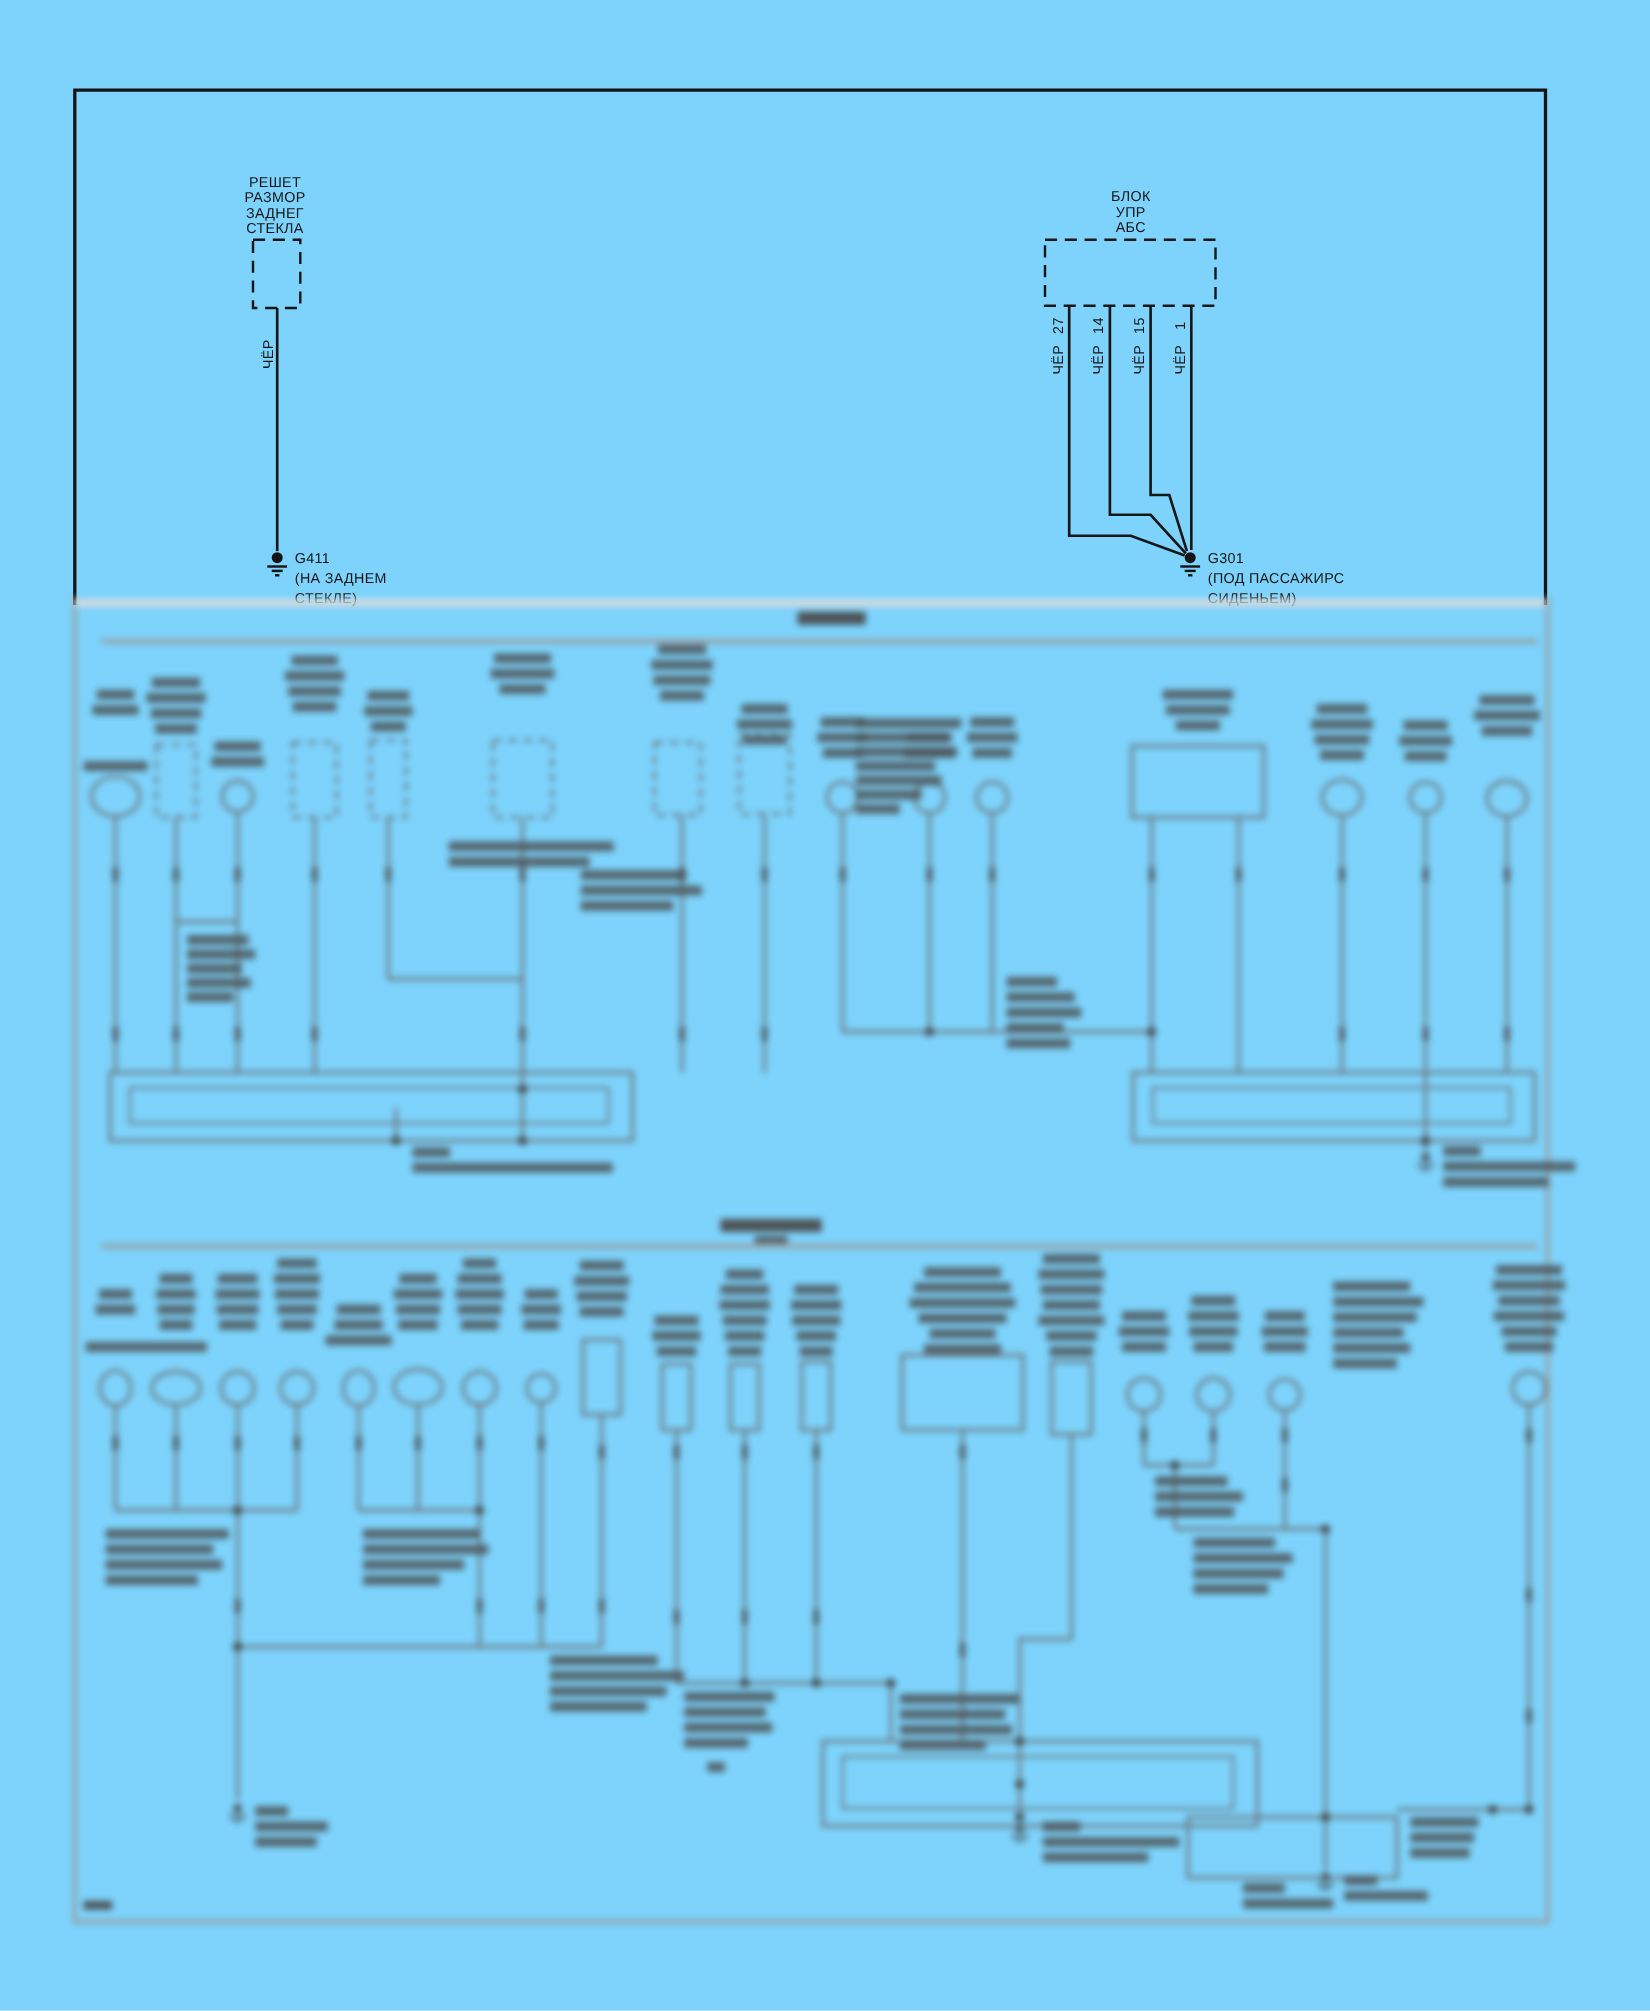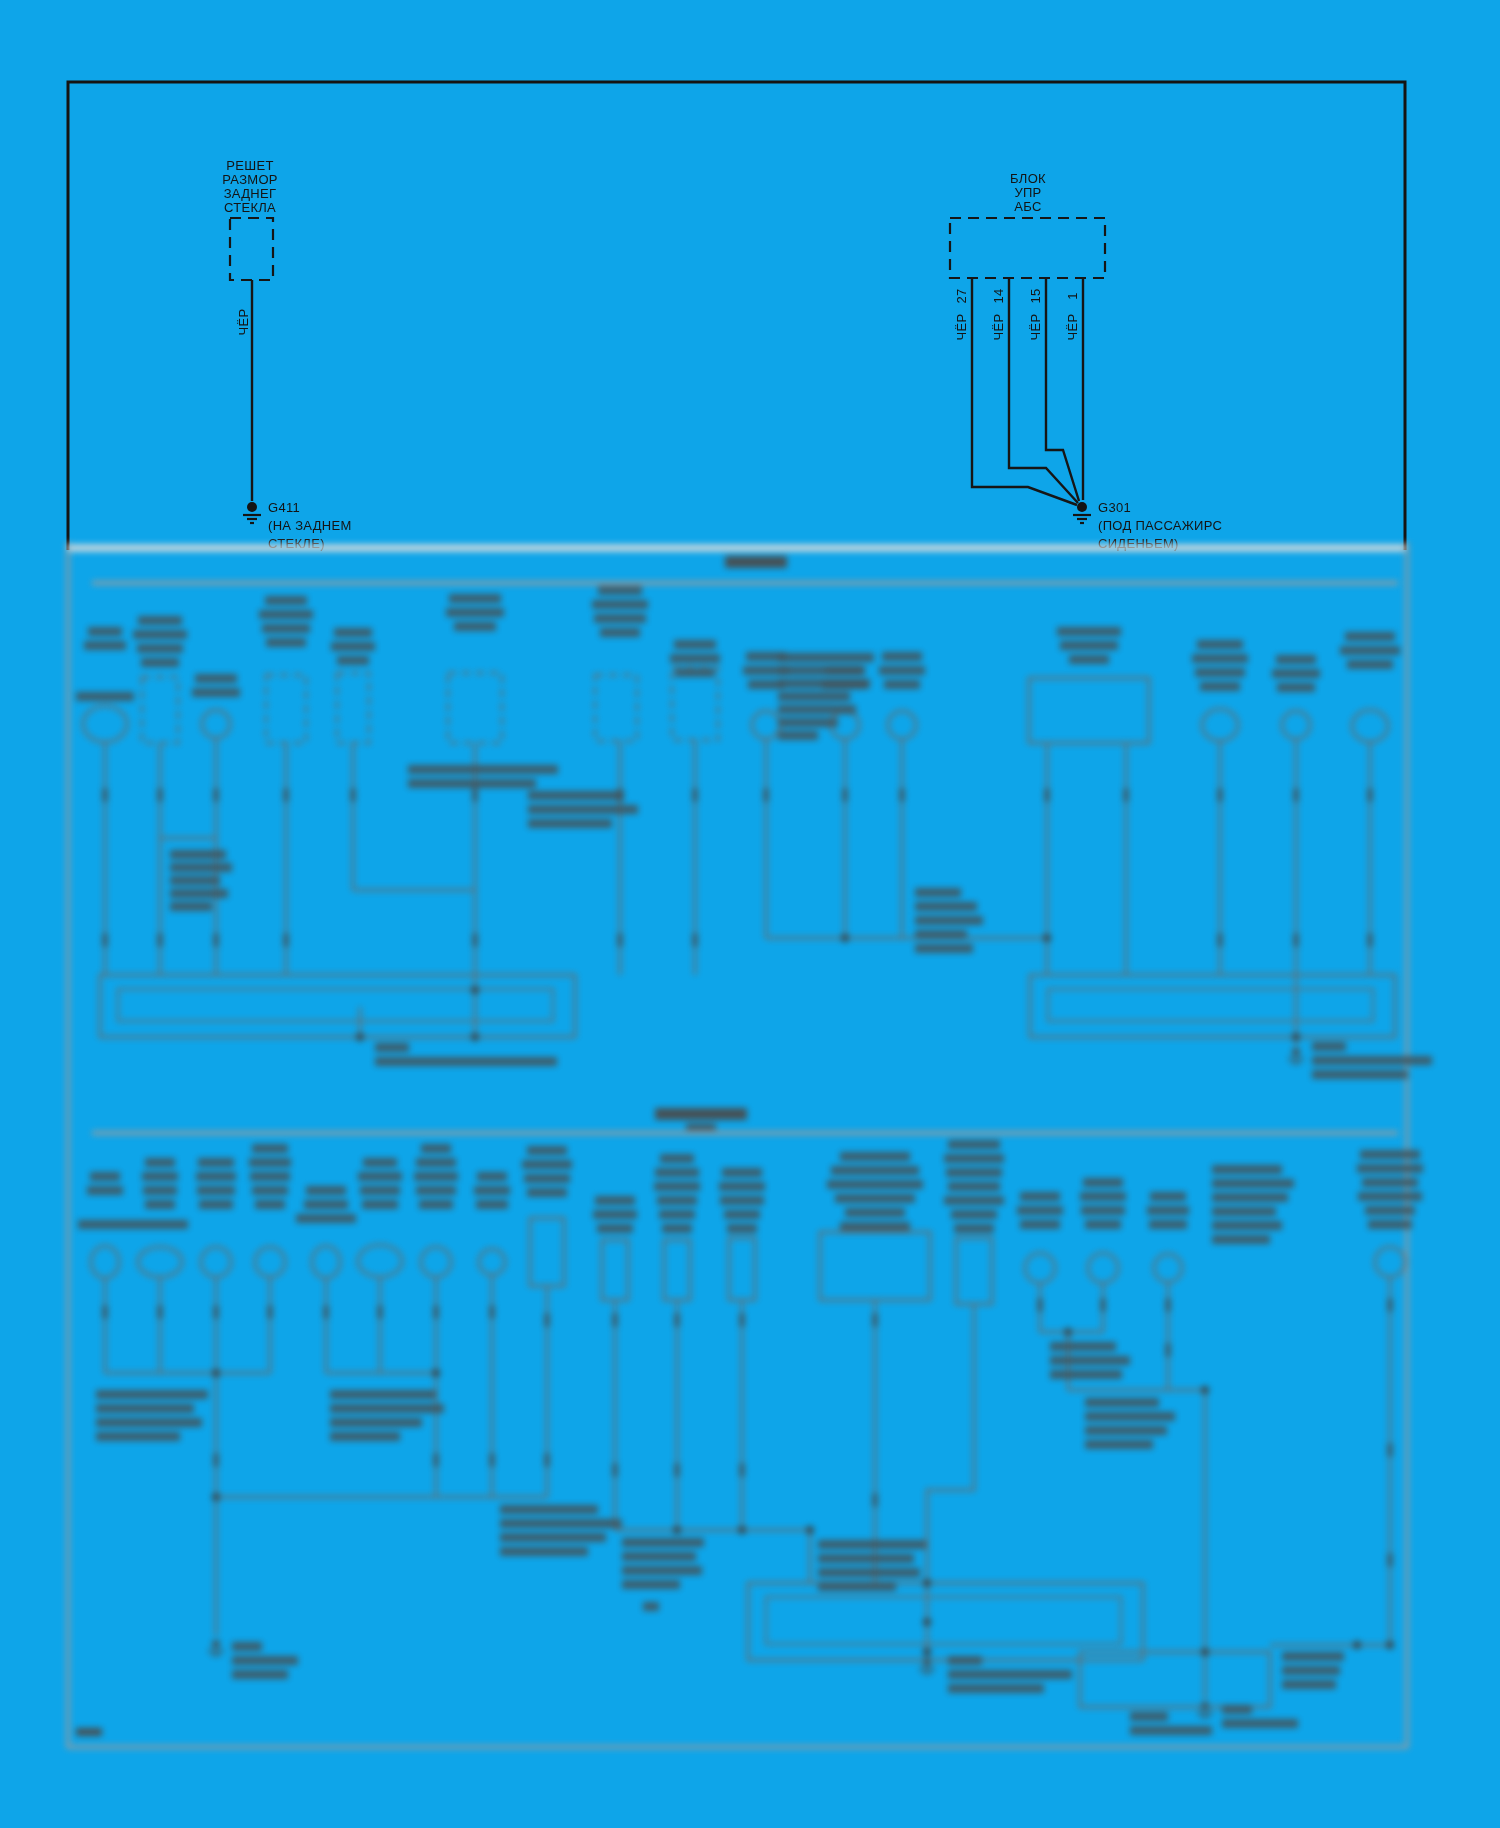--- a/index.html
+++ b/index.html
@@ -1,17 +1,17 @@
 <!DOCTYPE html>
 <html><head>
 <meta charset="utf-8">
 <style>
   html,body{margin:0;padding:0;background:#ffffff;}
   .page{
-    position:relative;width:1500px;height:1828px;background:#0ea5e9;
+    position:relative;width:1500px;height:1828px;background:#7dd3fc;
     font-family:"Liberation Sans", sans-serif;overflow:hidden;
   }
   svg{position:absolute;left:0;top:0;}
   #blur-svg{filter:blur(3px);opacity:.92;}
   .lbl{fill:#141414;font-size:13px;letter-spacing:.3px;}
   .wire{stroke:#161616;stroke-width:2.4;fill:none;}
   .dashbox{stroke:#161616;stroke-width:2.2;fill:none;stroke-dasharray:11 7;}
   .border{stroke:#141414;stroke-width:3;fill:none;}
   .gnd{stroke:#141414;stroke-width:2.2;}
 </style>

